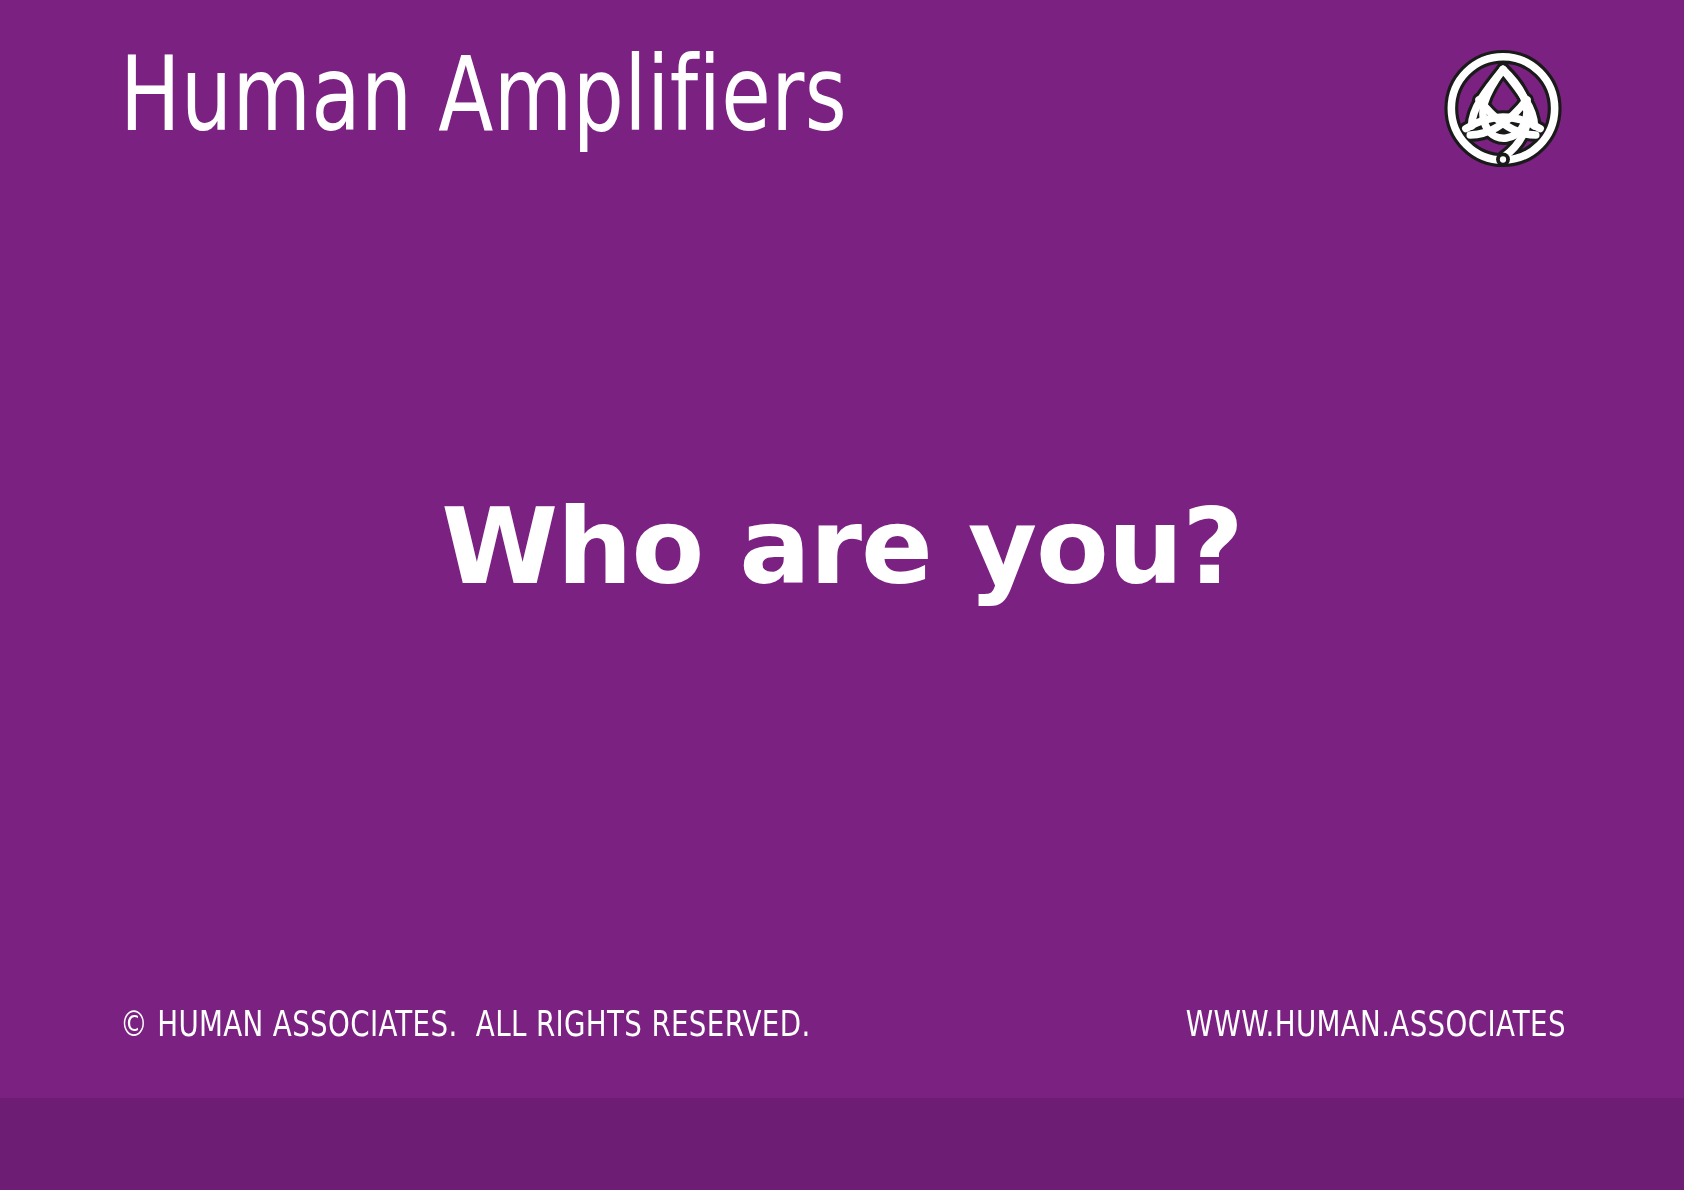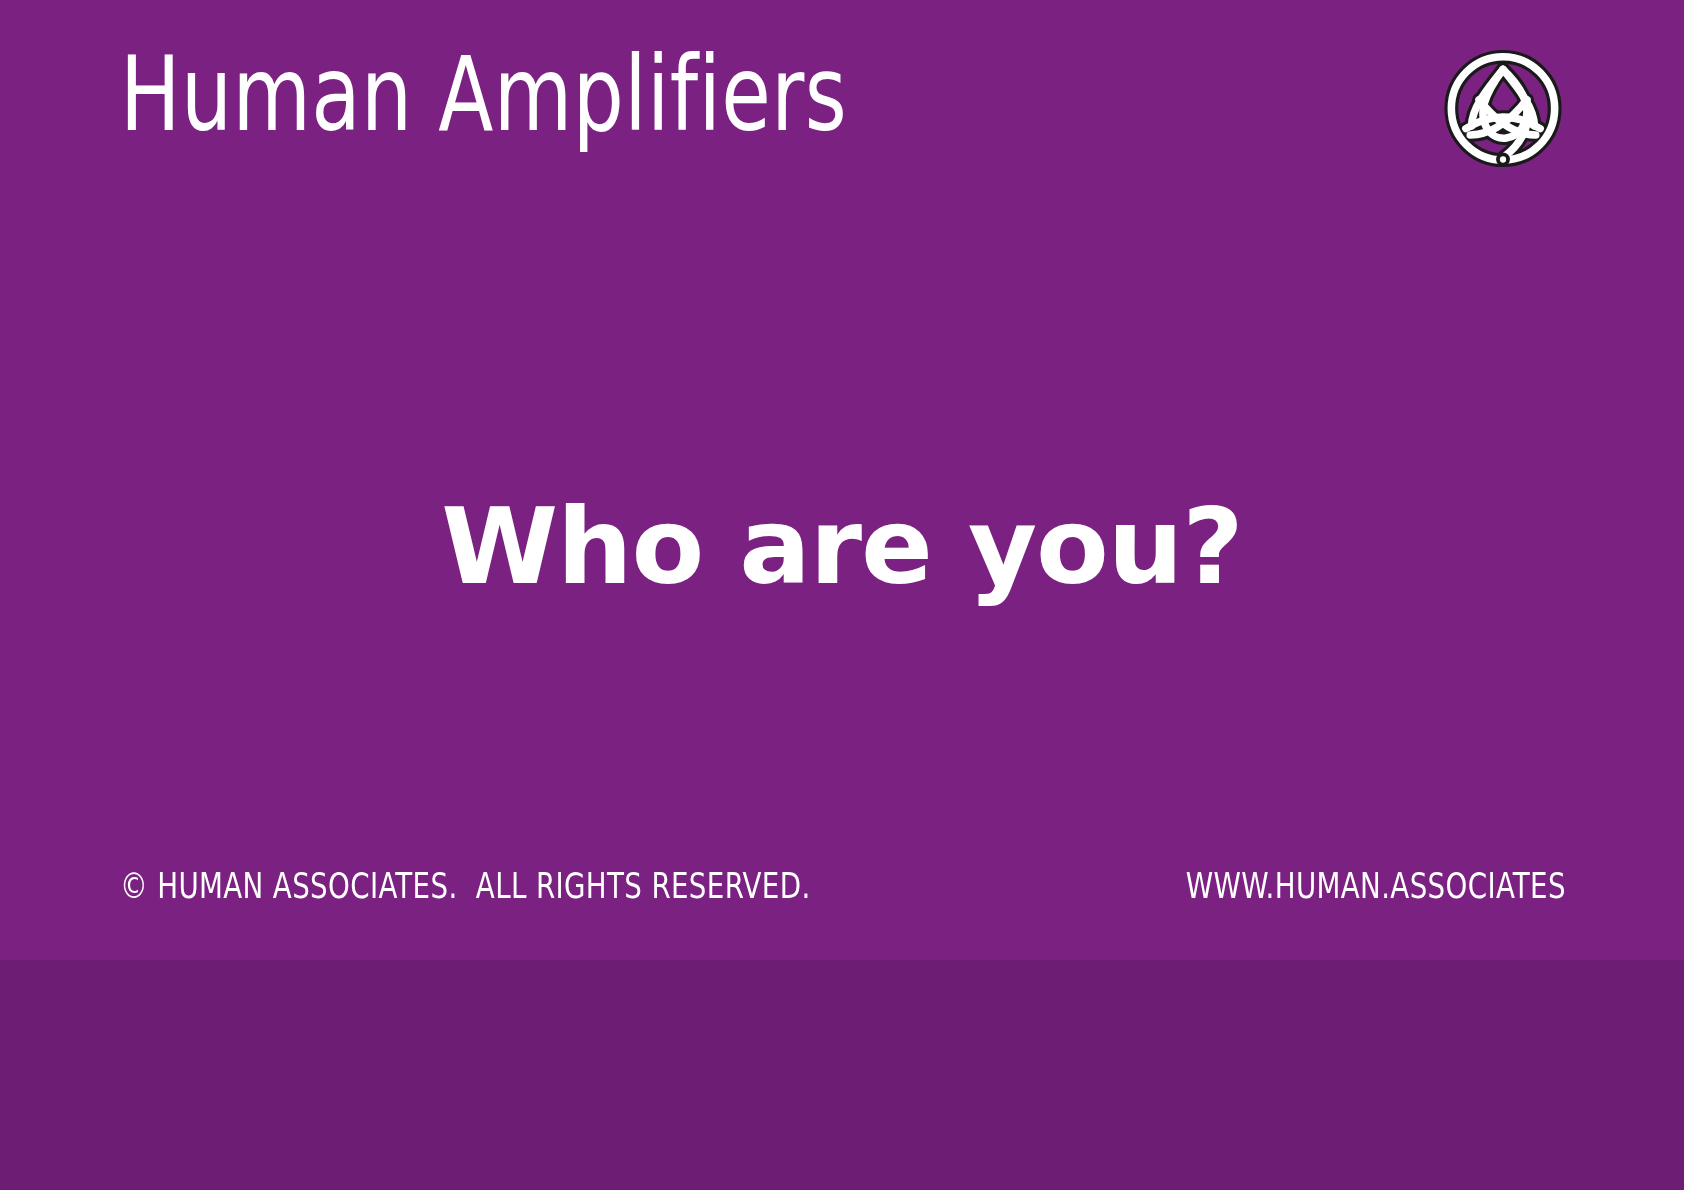--- a/index.html
+++ b/index.html
@@ -7,21 +7,21 @@
     margin: 0;
     padding: 0;
     background: #6d1d74;
   }
   body {
     font-family: "Liberation Sans", sans-serif;
   }
   .slide {
     position: relative;
     width: 1684px;
-    height: 960px;
+    height: 1098px;
     background: #7b2182;
     overflow: hidden;
   }
 
   
   .slide-title {
     position: absolute;
     left: 120px;
     top: 38px;
     margin: 0;

